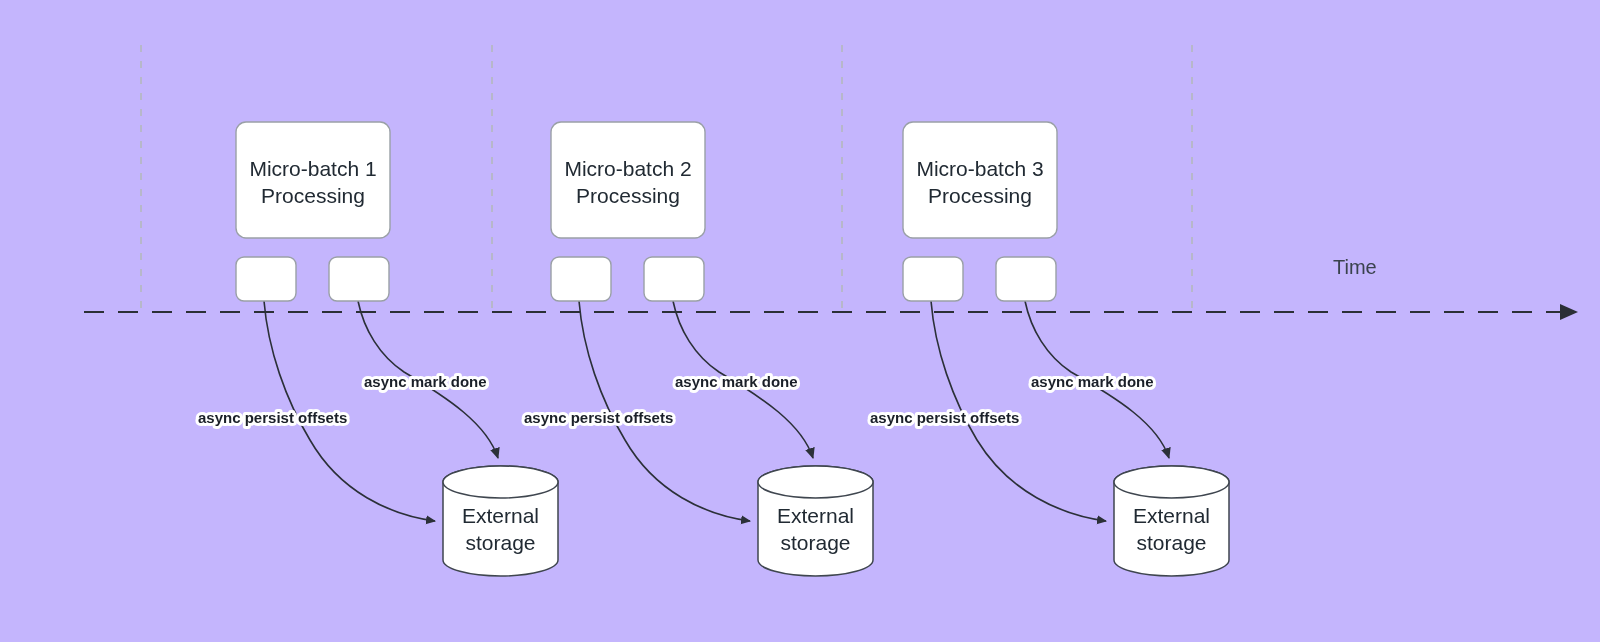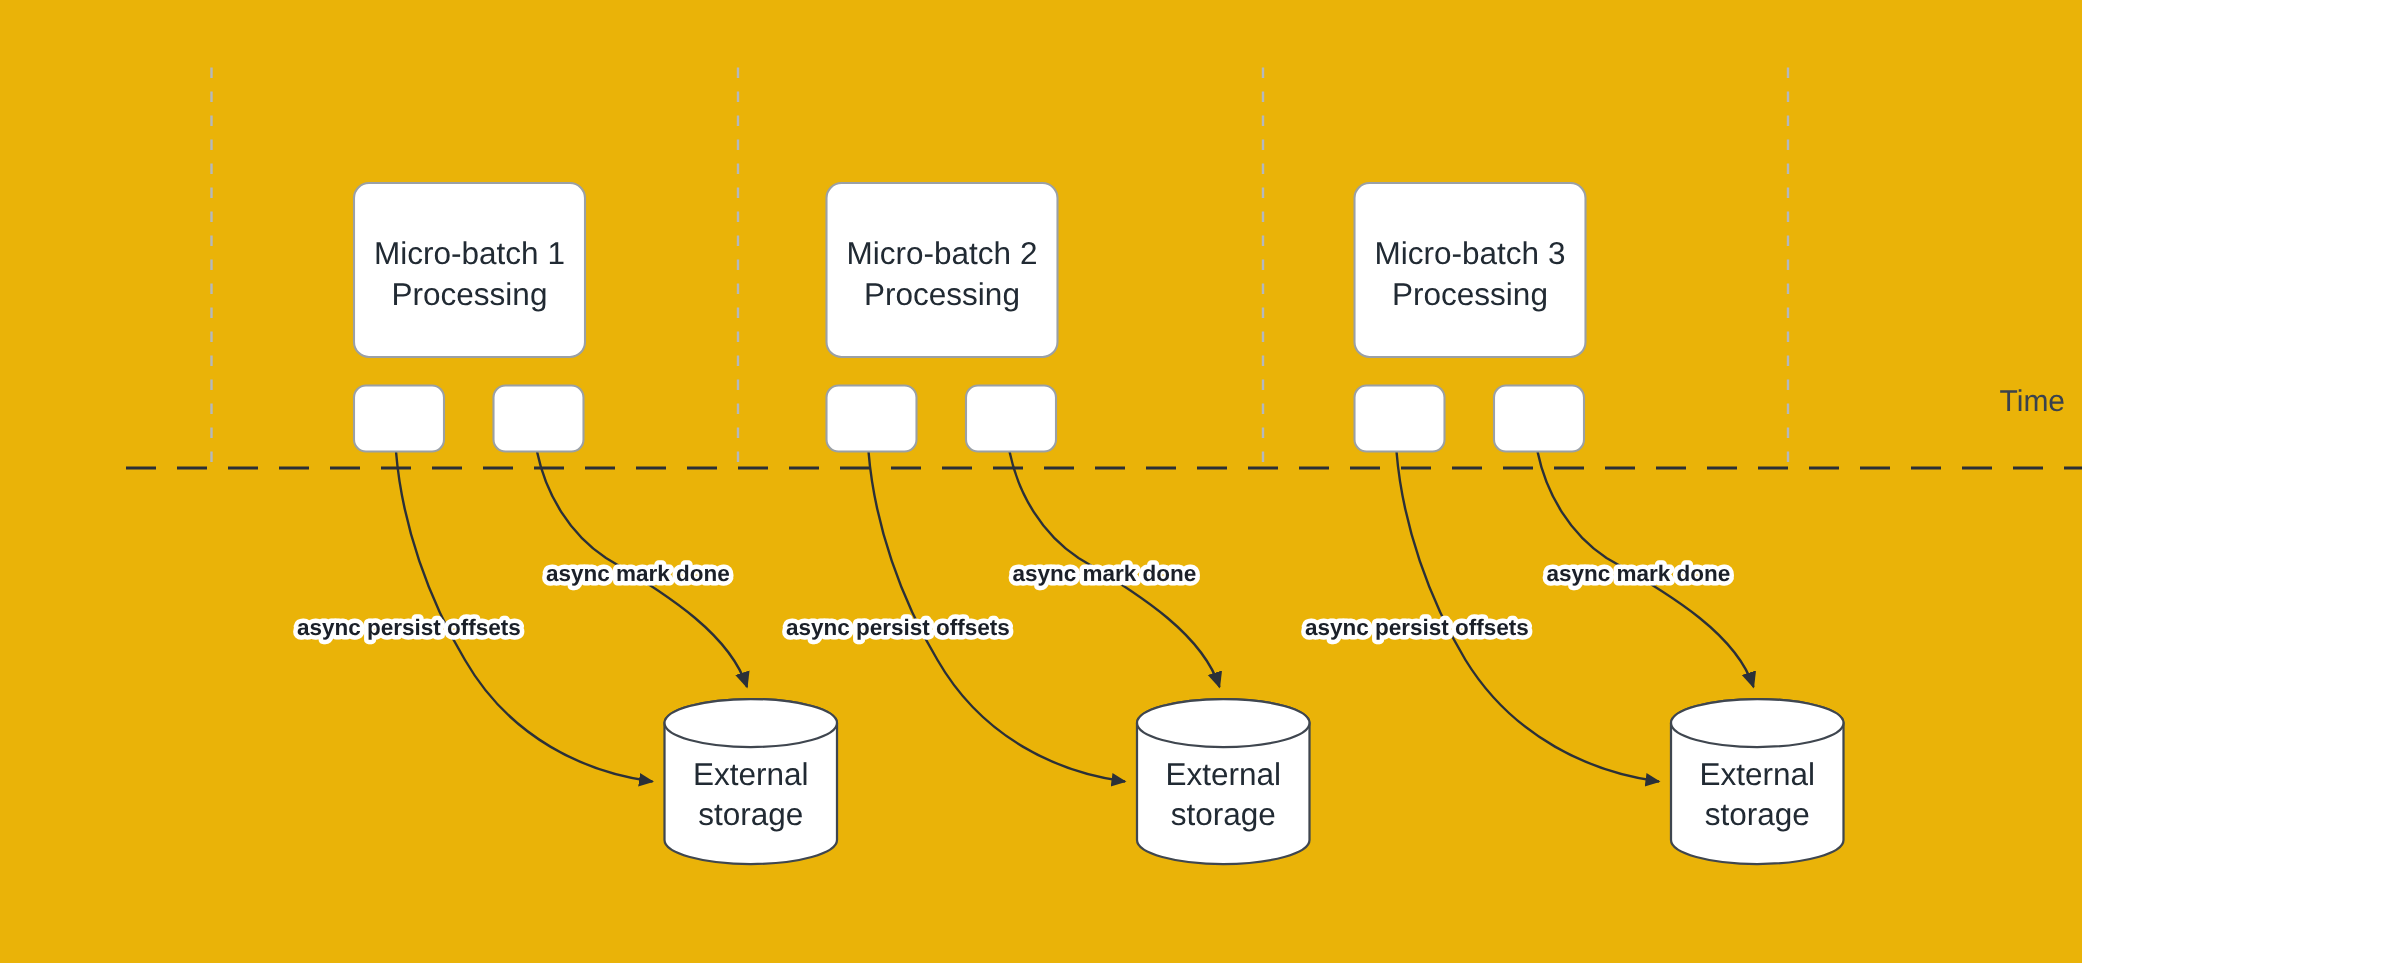--- a/index.html
+++ b/index.html
@@ -5,23 +5,23 @@
   html, body {
     margin: 0;
     padding: 0;
     background: #ffffff;
   }
   body {
     font-family: "Liberation Sans", sans-serif;
   }
   #canvas {
     position: relative;
-    width: 1388px;
+    width: 1600px;
     height: 642px;
-    background: #eab308;
+    background: #c4b5fd;
     overflow: hidden;
   }
   #diagram-svg {
     position: absolute;
     left: 0;
     top: 0;
     width: 1600px;
     height: 642px;
     display: block;
   }

